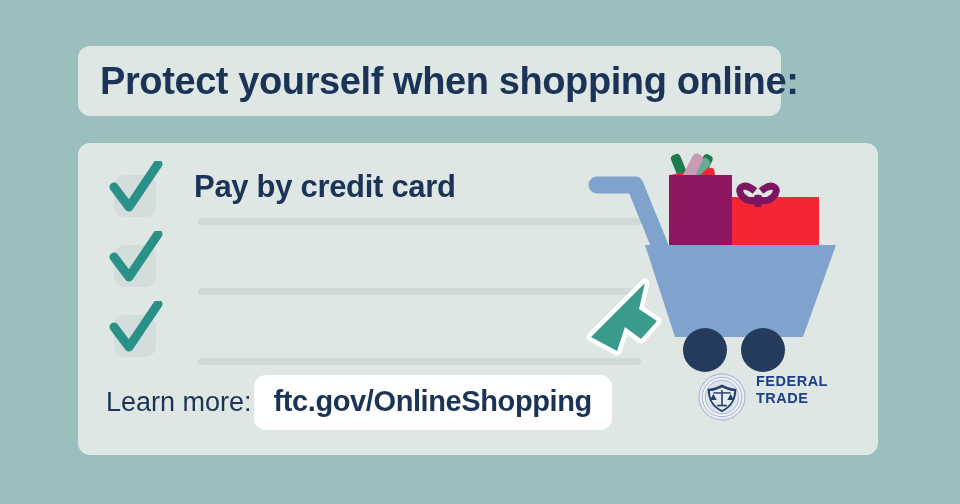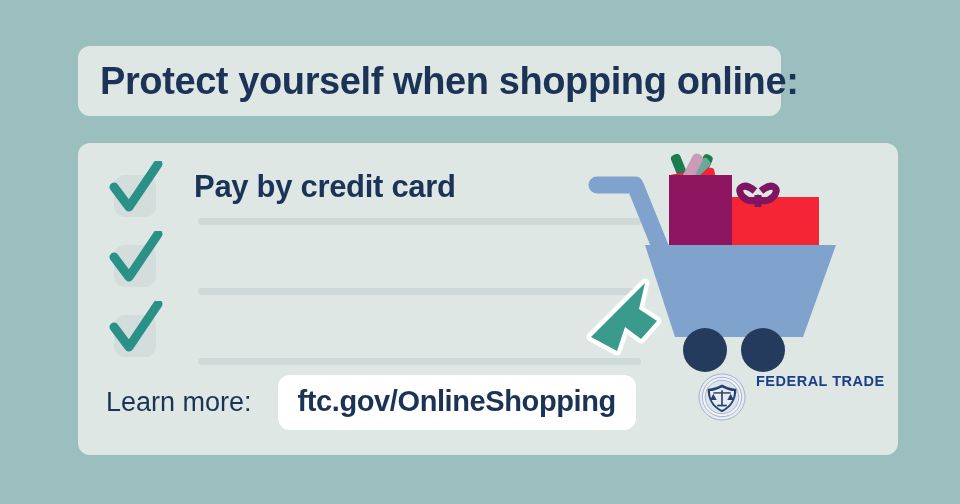--- a/index.html
+++ b/index.html
@@ -44,21 +44,20 @@
 
   
   .main-card {
     position: absolute;
     left: 78px;
     top: 143px;
     width: 800px;
     height: 312px;
     background: #dfe7e5;
     border-radius: 12px;
-    padding-left: 20px;
   }
 
   
   .checklist {
     position: absolute;
     left: 28px;
     top: 18px;
     width: 545px;
   }
   .check-row {
@@ -110,21 +109,21 @@
     align-items: center;
   }
   .learn-label {
     font-size: 27px;
     font-weight: 400;
     color: #1b3356;
     white-space: nowrap;
     text-align: center;
   }
   .url-pill {
-    margin-left: 26px;
+    margin-left: 2px;
     background: #ffffff;
     border-radius: 12px;
     padding: 10px 20px 12px 20px;
     display: flex;
     align-items: flex-end;
   }
   .url-text {
     font-size: 29px;
     font-weight: 700;
     color: #1b3356;

